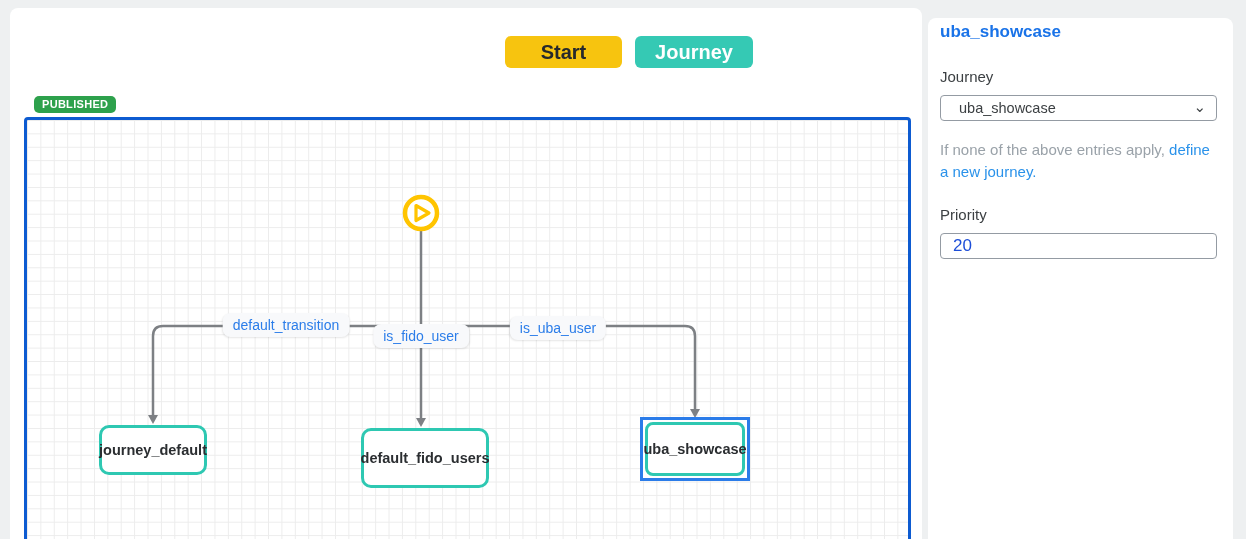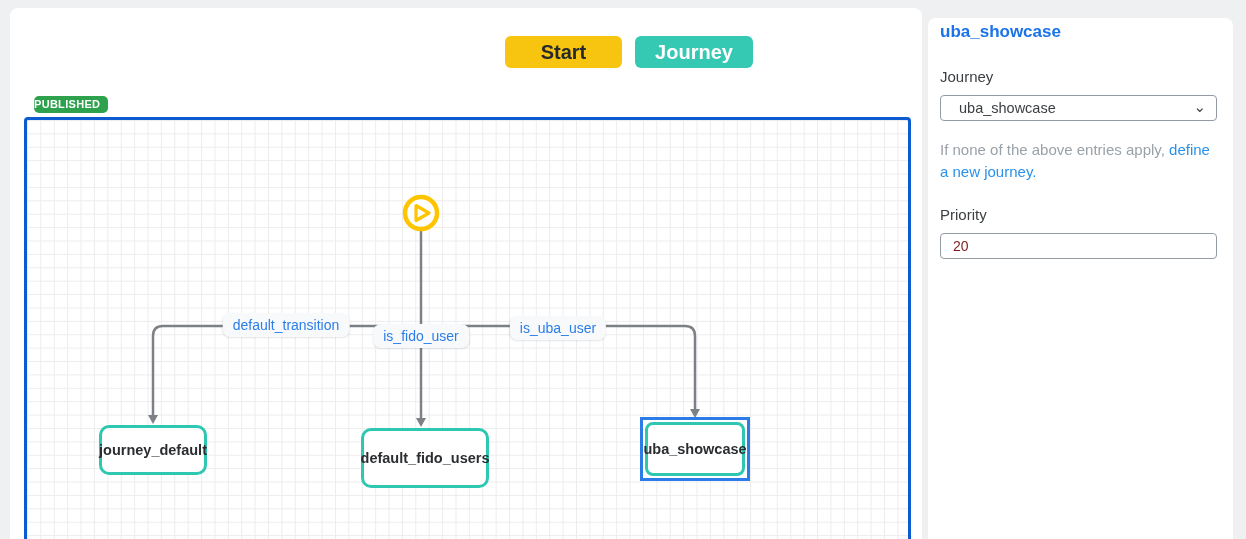--- a/index.html
+++ b/index.html
@@ -21,21 +21,21 @@
     font-size: 17px; font-weight: 700; color: #3a3f44;
   }
   .page-subtitle {
     left: 24px; top: 44px; width: 272px;
     font-size: 14.5px; color: #9aa2a9; line-height: 21px;
   }
   .status-badge {
     left: 24px; top: 88px;
     background: #2da14c; color: #ffffff;
     font-size: 11px; font-weight: 700; letter-spacing: 0.3px;
-    padding: 2px 8px 3px 0; border-radius: 5px;
+    padding: 2px 8px 3px 8px; border-radius: 5px;
     display: inline-block;
   }
   .btn {
     height: 32px; border: none; border-radius: 6px;
     font-family: "Liberation Sans", sans-serif;
     font-size: 20px; font-weight: 700; cursor: pointer;
   }
   .btn-start {
     left: 495px; top: 28px; width: 117px;
     background: #f7c40f; color: #26292c;
@@ -107,21 +107,21 @@
   .help-text {
     left: 940px; top: 139px; width: 282px;
     font-size: 15px; line-height: 22px; color: #9aa2a9;
   }
   .help-link { color: #2a92ea; cursor: pointer; }
   .priority-label { left: 940px; top: 206px; }
   .priority-input {
     left: 940px; top: 233px; width: 277px; height: 26px;
     border: 1px solid #949ba3; border-radius: 4px;
     font-family: "Liberation Sans", sans-serif;
-    font-size: 14px; color: #7f1d1d; padding-left: 12px;
+    font-size: 17px; color: #1d4ed8; padding-left: 12px;
   }
 </style>
 </head>
 <body>
 
 <div class="abs main-card">
 
   <div class="abs status-badge">PUBLISHED</div>
 
   <button class="abs btn btn-start">Start</button>

